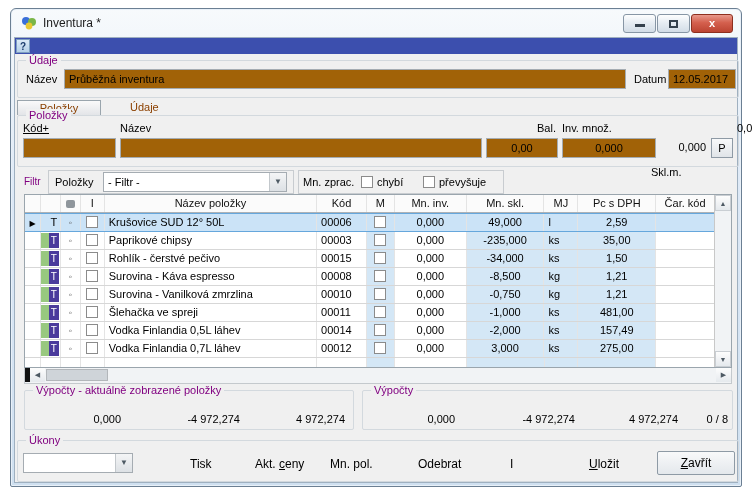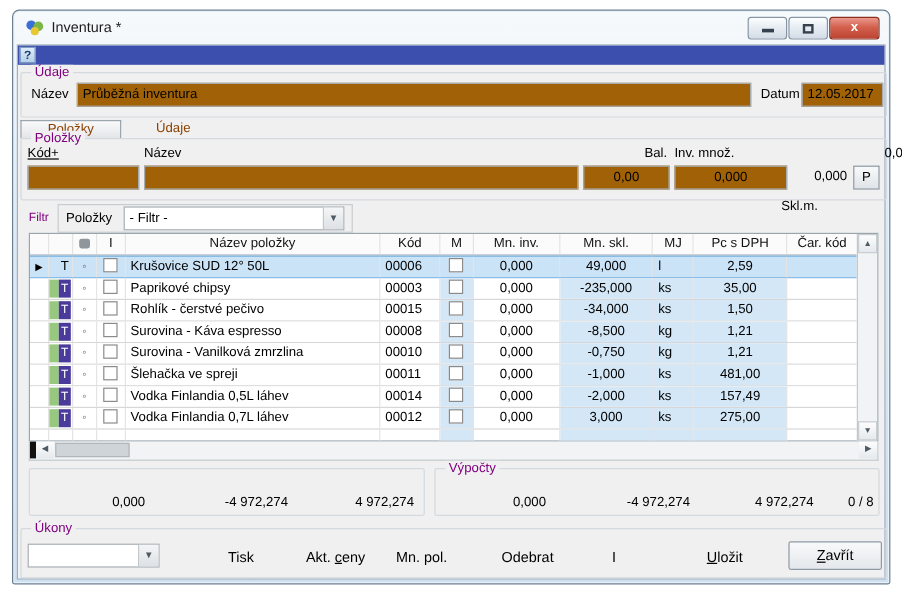--- a/index.html
+++ b/index.html
@@ -137,20 +137,27 @@
       </div>
 
       <span class="lbl" style="position:absolute; left:9px; top:122px; color:#800080; font-size:10px;">Filtr</span>
       <div class="fbox" style="left:33px; width:246px;">
         <span class="lbl" style="position:absolute; left:6px; top:5px;">Položky</span>
         <div class="combo" style="position:absolute; left:54px; top:1px; width:184px;">
           <span>- Filtr -</span>
           <span class="arrow">▼</span>
         </div>
       </div>
+      <div class="fbox" style="left:283px; width:206px;">
+        <span class="lbl" style="position:absolute; left:4px; top:5px;">Mn. zprac.</span>
+        <span class="cb" style="position:absolute; left:62px; top:5px;"></span>
+        <span class="lbl" style="position:absolute; left:78px; top:5px;">chybí</span>
+        <span class="cb" style="position:absolute; left:124px; top:5px;"></span>
+        <span class="lbl" style="position:absolute; left:140px; top:5px;">převyšuje</span>
+      </div>
 
       <div class="tbl">
         <div class="tbl-rows">
           <div class="trow thead">
             <div class="cell c-marker"></div>
             <div class="cell c-type"></div>
             <div class="cell c-ball"><span class="balloon"></span></div>
             <div class="cell c-i">I</div>
             <div class="cell c-name">Název položky</div>
             <div class="cell c-code">Kód</div>
@@ -328,20 +335,21 @@
       </div>
 
       <div class="hscroll">
         <div class="splitter"></div>
         <div class="hbtn" style="left:5px;">◀</div>
         <div class="hthumb"></div>
         <div class="hbtn" style="right:0;">▶</div>
       </div>
 
       <div class="groupbox" style="left:9px; top:336px; width:330px; height:40px;">
+        <span class="gb-label">Výpočty - aktuálně zobrazené položky</span>
         <span class="tot-val" style="left:6px; width:90px;">0,000</span>
         <span class="tot-val" style="left:105px; width:110px;">-4 972,274</span>
         <span class="tot-val" style="left:215px; width:105px;">4 972,274</span>
       </div>
       <div class="groupbox" style="left:347px; top:336px; width:371px; height:40px;">
         <span class="gb-label">Výpočty</span>
         <span class="tot-val" style="left:6px; width:86px;">0,000</span>
         <span class="tot-val" style="left:102px; width:110px;">-4 972,274</span>
         <span class="tot-val" style="left:212px; width:103px;">4 972,274</span>
         <span class="tot-val" style="right:4px; width:46px;">0 / 8</span>

